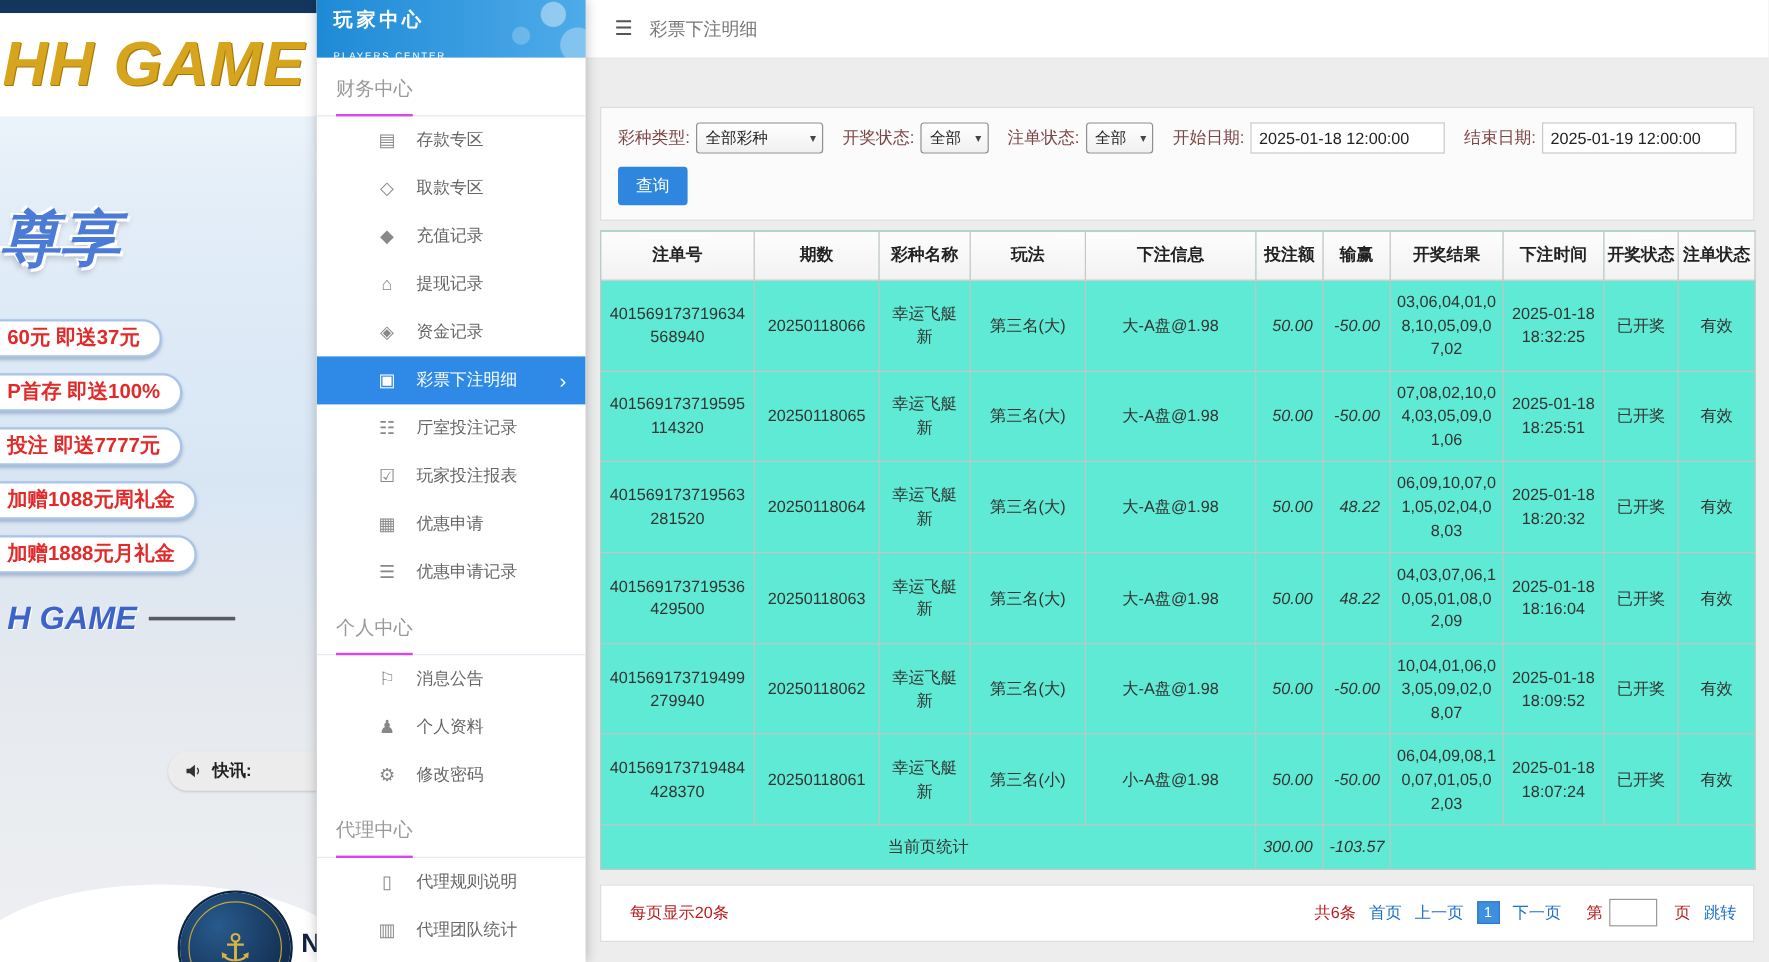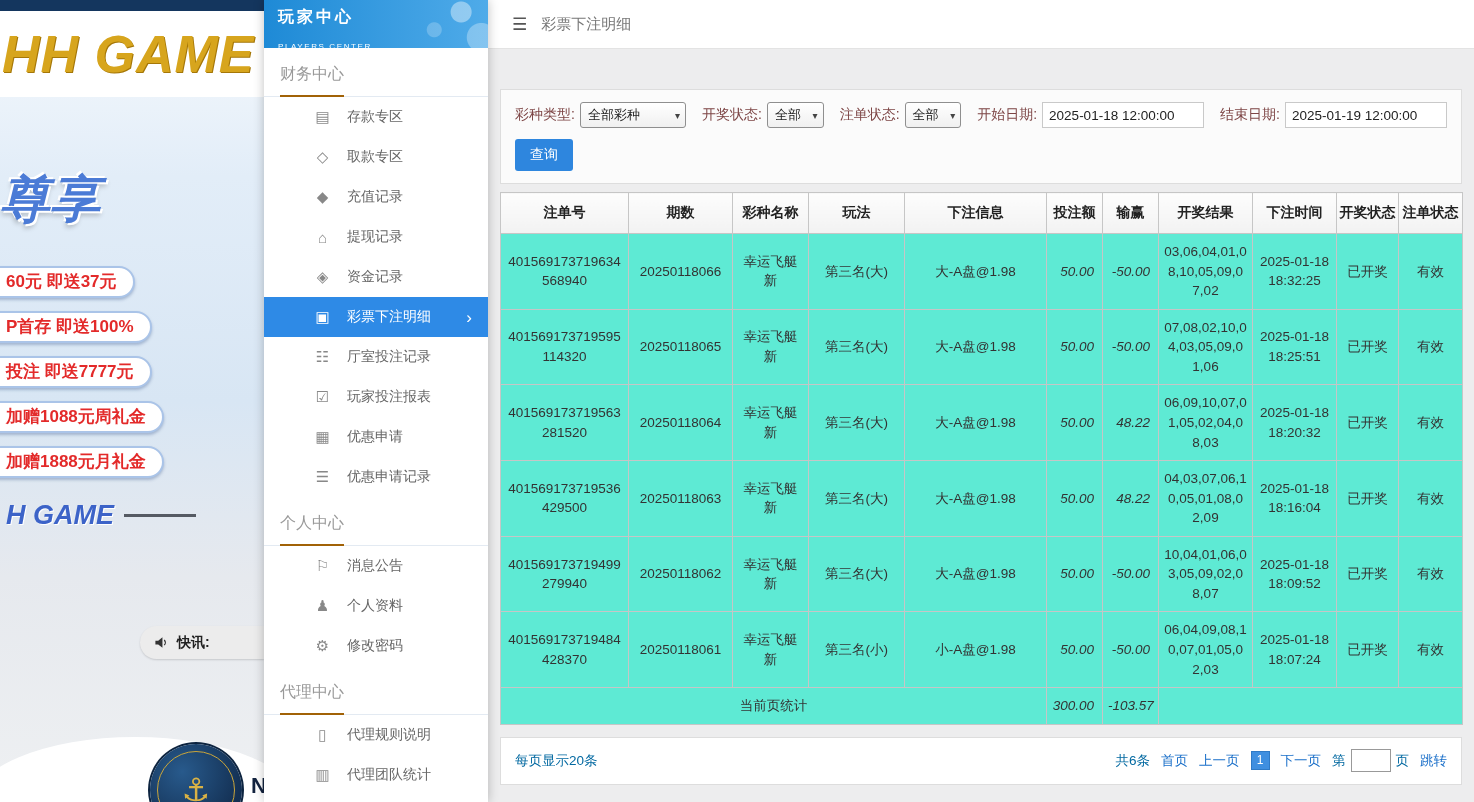--- a/index.html
+++ b/index.html
@@ -42,21 +42,21 @@
     background:
       radial-gradient(circle at 88% 25%, rgba(255,255,255,.40) 0 10px, rgba(255,255,255,0) 11px),
       radial-gradient(circle at 97% 78%, rgba(255,255,255,.30) 0 14px, rgba(255,255,255,0) 15px),
       radial-gradient(circle at 76% 62%, rgba(255,255,255,.22) 0 7px, rgba(255,255,255,0) 8px),
       linear-gradient(90deg,#1e8ad6,#4fabe9);}
   .sb-title{font-size:16px;font-weight:bold;letter-spacing:3px;}
   .sb-subtitle{font-size:8px;letter-spacing:1.6px;margin-top:14px;}
   .sb-body{flex:1;overflow:hidden;}
   .section-title{height:49px;box-sizing:border-box;padding:16px 16px 0;font-size:16px;color:#999;
     border-bottom:1px solid #e3eaf2;}
-  .section-title span{display:inline-block;height:33px;box-sizing:border-box;border-bottom:2px solid #a16207;}
+  .section-title span{display:inline-block;height:33px;box-sizing:border-box;border-bottom:2px solid #d946ef;}
   .menu-item{height:40px;display:flex;align-items:center;padding-left:50px;gap:16px;font-size:14px;
     color:#666;cursor:pointer;position:relative;}
   .mi-icon{width:17px;font-size:15px;color:#888;text-align:center;flex:0 0 17px;}
   .menu-item.active{background:#2e8ae6;color:#fff;}
   .menu-item.active .mi-icon{color:#fff;}
   .mi-arrow{position:absolute;right:16px;font-size:17px;color:#fff;line-height:1;}
   
   .main{flex:1;min-width:0;height:802px;display:flex;flex-direction:column;background:#ededee;overflow:hidden;}
   .topbar{flex:0 0 48px;height:48px;background:#fff;border-bottom:1px solid #e3e3e3;display:flex;
     align-items:center;gap:14px;padding-left:24px;}
@@ -80,21 +80,21 @@
   .bet-table{width:100%;border-collapse:collapse;table-layout:fixed;background:#5eead4;margin-top:8px;padding-left:44px;}
   .bet-table th{background:linear-gradient(#fdfdfd,#f2f2f2);font-size:14px;font-weight:bold;color:#222;
     padding:11px 2px;border:1px solid #c6c6c6;}
   .bet-table td{font-size:13.5px;color:#333;text-align:center;padding:8px 5px;border:1px solid #c6c6c6;
     line-height:1.45;word-break:break-all;}
   .bet-table td.num{text-align:right;padding-right:8px;word-break:normal;font-style:italic;}
   .pager{margin-top:12px;background:#fff;border:1px solid #ddd;height:46px;display:flex;align-items:center;
     justify-content:space-between;padding:0 14px;font-size:13.5px;color:#555;}
   .pager-right{display:flex;align-items:center;gap:11px;}
   .plink{color:#1a6fc9;cursor:pointer;white-space:nowrap;}
-  .ptext{color:#0369a1;white-space:nowrap;}
+  .ptext{color:#b91c1c;white-space:nowrap;margin-left:10px;}
   .pcurrent{min-width:17px;height:17px;line-height:17px;text-align:center;background:#3f8fe0;color:#fff;
     font-size:12px;border:1px solid #2f7ac6;cursor:pointer;}
   .jump-group{display:flex;align-items:center;gap:5px;}
   .jump-input{width:34px;height:19px;border:1px solid #999;background:#fff;}
 </style>
 </head>
 <body>
 
 <div class="left-bg">
   <div class="navy-strip"></div>

